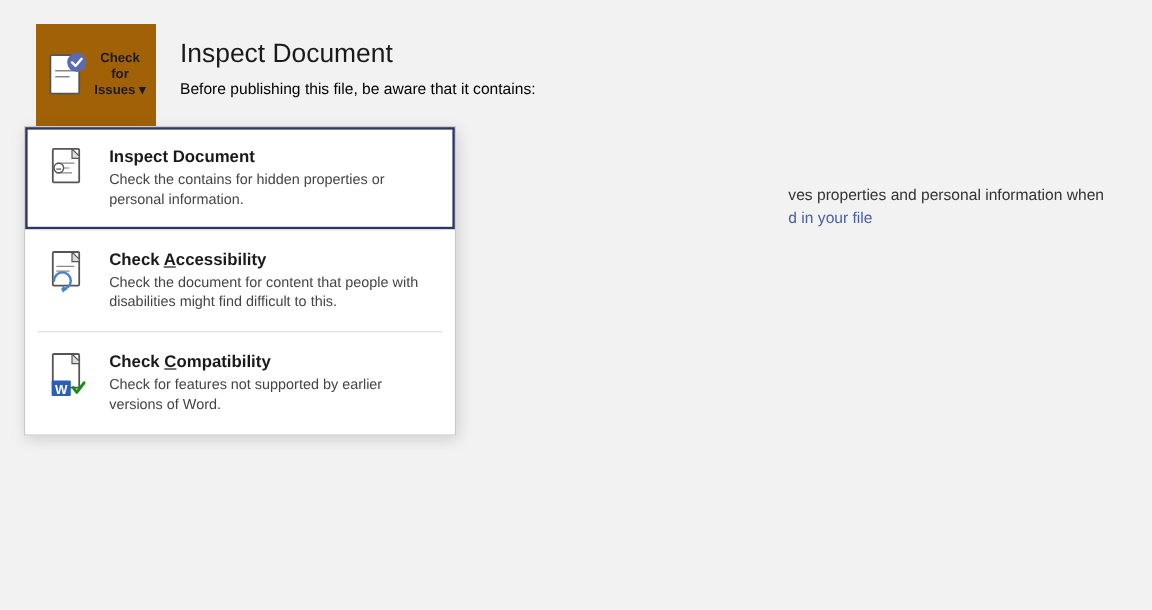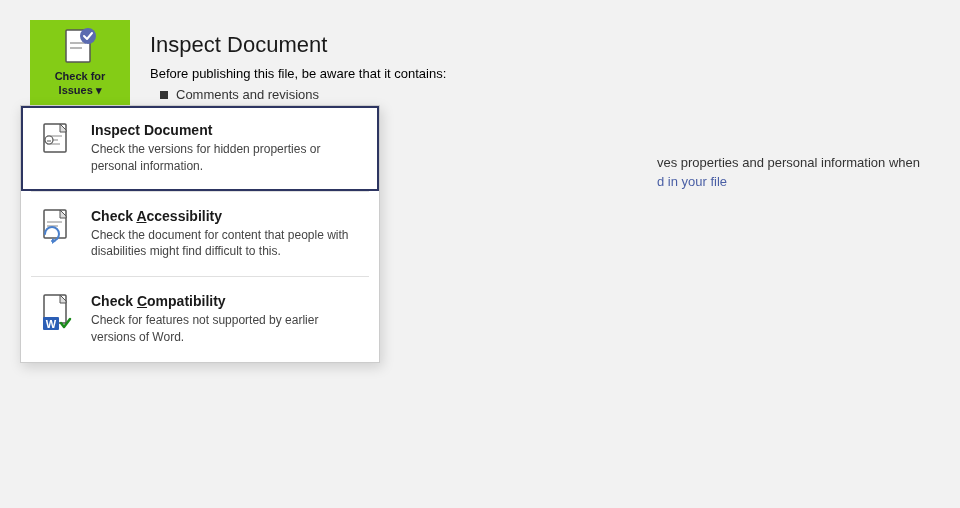--- a/index.html
+++ b/index.html
@@ -22,26 +22,26 @@
 
     
     .ribbon-bar {
       display: flex;
       align-items: flex-start;
       gap: 0;
       position: relative;
     }
 
     .check-for-issues-btn {
-      background: #84cc16;
+      background: #a16207;
       border: none;
       width: 100px;
       height: 85px;
       display: flex;
-      flex-direction: column;
+      flex-direction: row;
       align-items: center;
       justify-content: center;
       cursor: pointer;
       padding: 8px;
       gap: 4px;
       position: relative;
       z-index: 10;
     }
 
     .check-for-issues-btn .btn-icon {
@@ -203,30 +203,20 @@
         </svg>
       </div>
       <div class="btn-label">
         <span>Check for Issues</span>&nbsp;<span>▾</span>
       </div>
     </button>
 
     <div class="ribbon-content">
       <div class="inspect-title">Inspect Document</div>
       <div class="inspect-subtitle">Before publishing this file, be aware that it contains:</div>
-      <ul class="bullet-list">
-        <li>
-            <span class="bullet-square"></span>
-            <span>Comments and revisions</span>
-          </li>
-        <li>
-            <span class="bullet-square"></span>
-            <span>Headers</span>
-          </li>
-      </ul>
     </div>
   </div>
 
   <div class="right-text">
     <span>ves properties and personal information when</span>
     <a class="right-link">d in your file</a>
   </div>
 
   <div class="dropdown-menu">
 
@@ -237,21 +227,21 @@
           <polyline points="20,2 26,8 26,10 20,10 20,2" fill="#ddd" stroke="#555" stroke-width="1"></polyline>
           <line x1="7" y1="14" x2="22" y2="14" stroke="#888" stroke-width="1"></line>
           <line x1="7" y1="18" x2="18" y2="18" stroke="#888" stroke-width="1"></line>
           <line x1="7" y1="22" x2="20" y2="22" stroke="#888" stroke-width="1"></line>
           <circle cx="9" cy="18" r="4" fill="white" stroke="#555" stroke-width="1.2"></circle>
           <line x1="7" y1="19" x2="11" y2="19" stroke="#555" stroke-width="1"></line>
         </svg>
       </div>
       <div class="menu-item-text">
         <div class="menu-item-title">Inspect Document</div>
-        <div class="menu-item-desc">Check the versions for hidden properties
+        <div class="menu-item-desc">Check the contains for hidden properties
 or personal information.</div>
       </div>
     </div>
 
     <div class="divider"></div>
 
     <div class="menu-item">
       <div class="menu-item-icon">
         <svg width="36" height="38" viewBox="0 0 36 38">
           <rect x="4" y="2" width="22" height="28" rx="1" fill="white" stroke="#555" stroke-width="1.5"></rect>

